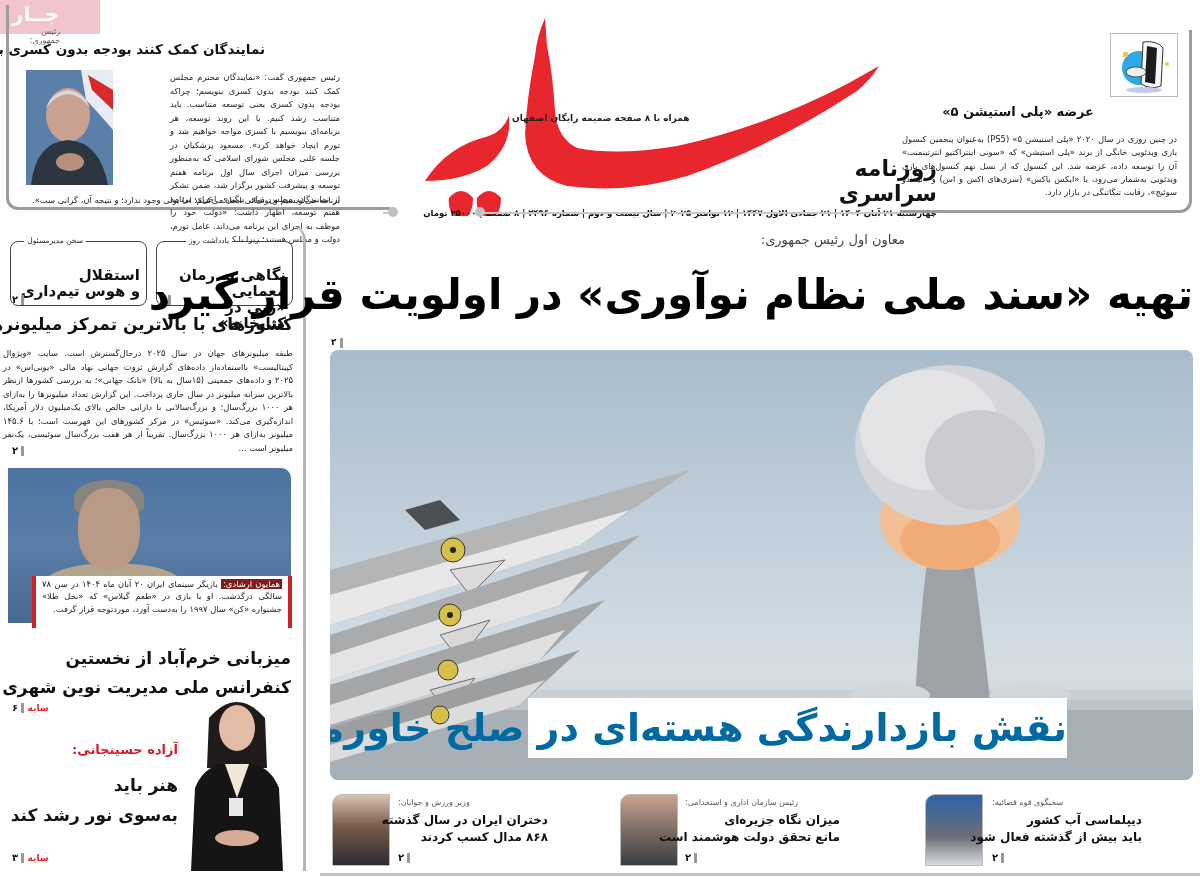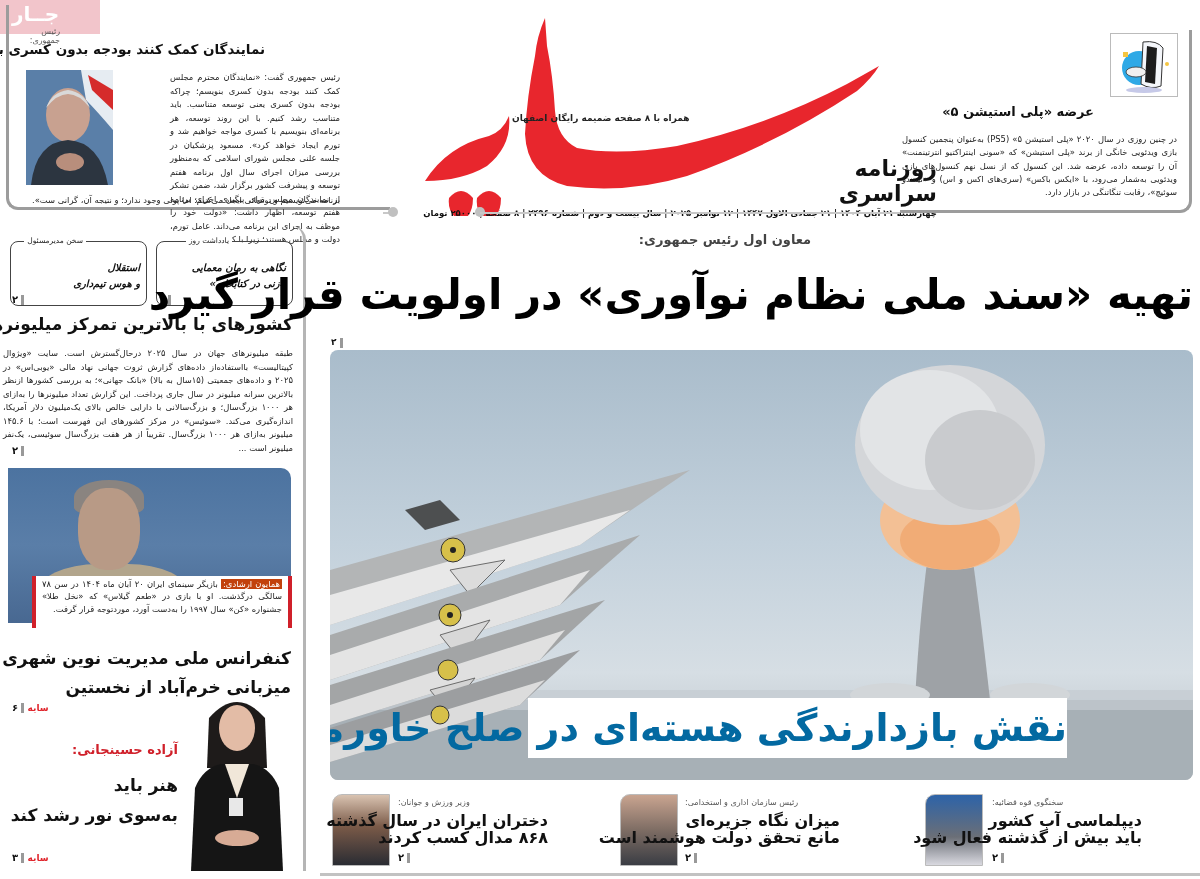--- a/index.html
+++ b/index.html
@@ -30,53 +30,53 @@
   .pres-kicker { position: absolute; right: 330px; top: 22px; font-size: 8px; color: #555; }
   .pres-title { position: absolute; right: 125px; top: 36px; font-size: 13.5px; font-weight: bold; color: #111; white-space: nowrap; }
   .pres-photo { position: absolute; left: 17px; top: 65px; width: 87px; height: 115px; background: linear-gradient(180deg,#5d7da3 0%,#6f88a8 40%,#2c3640 100%); }
   .pres-body { position: absolute; right: 50px; top: 66px; width: 170px; font-size: 8.4px; line-height: 13.5px; text-align: justify; color: #222; }
   .pres-body-last { position: absolute; right: 50px; top: 190px; width: 340px; font-size: 8.4px; color: #222; white-space: nowrap; padding-left: 29px; }
 
   
   .leftcol { left: 6px; top: 226px; width: 300px; height: 645px; border-right: 3px solid #b5b5b5; border-top-right-radius: 14px; }
   .mini-box { position: absolute; width: 137px; height: 65px; border: 1px solid #444; border-radius: 8px; padding-left: 13px; }
   .mini-kicker { position: absolute; top: -6px; font-size: 7.5px; background: #fff; padding: 0 3px; color: #222; }
-  .mini-title { position: absolute; right: 6px; top: 18px; font-size: 10px; font-weight: bold; line-height: 16px; text-align: right; color: #111; font-style: italic; }
+  .mini-title { position: absolute; right: 6px; top: 25px; font-size: 15px; font-weight: bold; line-height: 16px; text-align: right; color: #111; }
   .pagenum { position: absolute; font-size: 10px; font-weight: bold; color: #111; }
   .pagebar { display: inline-block; width: 3px; height: 10px; background: #999; margin-left: 3px; vertical-align: middle; }
   .mill-title { position: absolute; right: 10px; top: 88px; font-size: 17px; font-weight: bold; color: #111; white-space: nowrap; }
   .mill-body { position: absolute; right: 10px; top: 121px; width: 290px; font-size: 8.4px; line-height: 13.5px; text-align: justify; color: #222; }
 
   .actor-photo { position: absolute; left: 2px; top: 242px; width: 283px; height: 155px; background: linear-gradient(180deg,#4c73a0 0%,#5a7ea8 50%,#486891 100%); border-top-right-radius: 10px; overflow: hidden; }
   .actor-head { position: absolute; left: 70px; top: 20px; width: 62px; height: 82px; border-radius: 45%; background: #b89a86; }
   .actor-hair { position: absolute; left: 66px; top: 12px; width: 70px; height: 34px; border-radius: 50% 50% 20% 20%; background: #8a8480; }
   .actor-shoulders { position: absolute; left: 30px; top: 96px; width: 150px; height: 70px; border-radius: 40% 40% 0 0; background: #b2a58c; }
   .actor-caption { position: absolute; left: 26px; top: 350px; width: 260px; height: 52px; background: #fff; border-left: 4px solid #d0202a; border-right: 4px solid #d0202a; padding: 2px 6px; font-size: 8.4px; line-height: 12.4px; text-align: justify; color: #222; }
-  .actor-name { background: #c2410c; color: #fff; padding: 0 2px; }
+  .actor-name { background: #7f1d1d; color: #fff; padding: 0 2px; }
 
   .khorram-title { position: absolute; right: 12px; top: 418px; font-size: 17px; font-weight: bold; line-height: 29px; text-align: right; color: #111; width: 290px; }
   .saye-mini { color: #e0262d; font-size: 9px; font-weight: bold; }
   .azadeh-kicker { position: absolute; right: 125px; top: 516px; font-size: 13px; font-weight: bold; color: #d0202a; }
   .azadeh-title { position: absolute; right: 125px; top: 544px; font-size: 17px; font-weight: bold; line-height: 30px; text-align: right; color: #111; width: 200px; }
   .woman { position: absolute; left: 175px; top: 462px; width: 112px; height: 183px; }
 
   
-  .sub-kicker { left: 545px; top: 232px; width: 360px; text-align: center; font-size: 13px; font-weight: bold; color: #444; }
+  .sub-kicker { left: 545px; top: 232px; width: 360px; font-size: 13px; font-weight: normal; color: #444; }
   .main-headline { left: 325px; top: 270px; width: 868px; text-align: center; font-size: 42px; font-weight: bold; color: #000; letter-spacing: -1px; white-space: nowrap; }
   .main-pagenum { left: 331px; top: 337px; font-size: 9px; font-weight: bold; }
 
   .hero { left: 330px; top: 350px; width: 863px; height: 430px; border-radius: 8px; overflow: hidden; background: linear-gradient(180deg,#a9bccb 0%,#c3d1dc 45%,#d6dee4 75%,#b7bec3 100%); }
   .hero-caption { position: absolute; left: 198px; top: 348px; width: 539px; height: 60px; background: #fff; text-align: center; font-size: 38px; font-weight: bold; color: #0369a1; line-height: 60px; letter-spacing: -1px; white-space: nowrap; }
 
   
   .bottom-strip { left: 320px; top: 788px; width: 880px; height: 88px; border-bottom: 3px solid #c2c2c2; }
   .bitem { position: absolute; top: 6px; width: 280px; height: 76px; padding-left: 36px; }
   .bphoto { position: absolute; top: 0; width: 58px; height: 72px; border: 1px solid #bbb; border-top-left-radius: 10px; }
   .bkicker { position: absolute; top: 4px; font-size: 8px; color: #555; white-space: nowrap; }
-  .btitle { position: absolute; top: 18px; font-size: 16px; font-weight: bold; line-height: 17px; color: #111; white-space: nowrap; text-align: left; }
+  .btitle { position: absolute; top: 18px; font-size: 12px; font-weight: bold; line-height: 17px; color: #111; white-space: nowrap; text-align: left; }
   .bnum { position: absolute; top: 58px; font-size: 10px; font-weight: bold; }
 </style>
 </head>
 <body>
 
 <div class="abs watermark">
   <span>جــار</span>
 </div>
 
 <div class="abs pres-box">
@@ -159,22 +159,22 @@
     <div class="actor-shoulders"></div>
     <div class="actor-hair"></div>
     <div class="actor-head"></div>
   </div>
   <div class="actor-caption">
     <span class="actor-name">همایون ارشادی:</span>
     <span>بازیگر سینمای ایران ۲۰ آبان ماه ۱۴۰۴ در سن ۷۸ سالگی درگذشت. او با بازی در «طعم گیلاس» که «نخل طلا» جشنواره «کن» سال ۱۹۹۷ را به‌دست آورد، موردتوجه قرار گرفت.</span>
   </div>
 
   <div class="khorram-title">
+    <div>میزبانی خرم‌آباد از نخستین</div>
     <div>کنفرانس ملی مدیریت نوین شهری</div>
-    <div>میزبانی خرم‌آباد از نخستین</div>
   </div>
   <div class="pagenum" style="left:6px; top:476px;text-align:right;"><span class="saye-mini">سایه</span> <span class="pagebar"></span><span>۶</span></div>
 
   <svg class="woman" viewBox="0 0 112 183">
     <path d="M28 30 Q56 -2 84 30 L86 80 L26 80 Z" fill="#1e1b1a"></path>
     <ellipse cx="56" cy="40" rx="18" ry="23" fill="#e3bca6"></ellipse>
     <path d="M10 183 L14 100 Q22 80 40 76 L72 76 Q90 80 98 100 L102 183 Z" fill="#151515"></path>
     <path d="M44 76 L56 110 L68 76 Z" fill="#f1e7d9"></path>
     <rect x="48" y="110" width="14" height="18" fill="#e8e8e8"></rect>
     <ellipse cx="56" cy="150" rx="22" ry="8" fill="#d7ab95"></ellipse>

